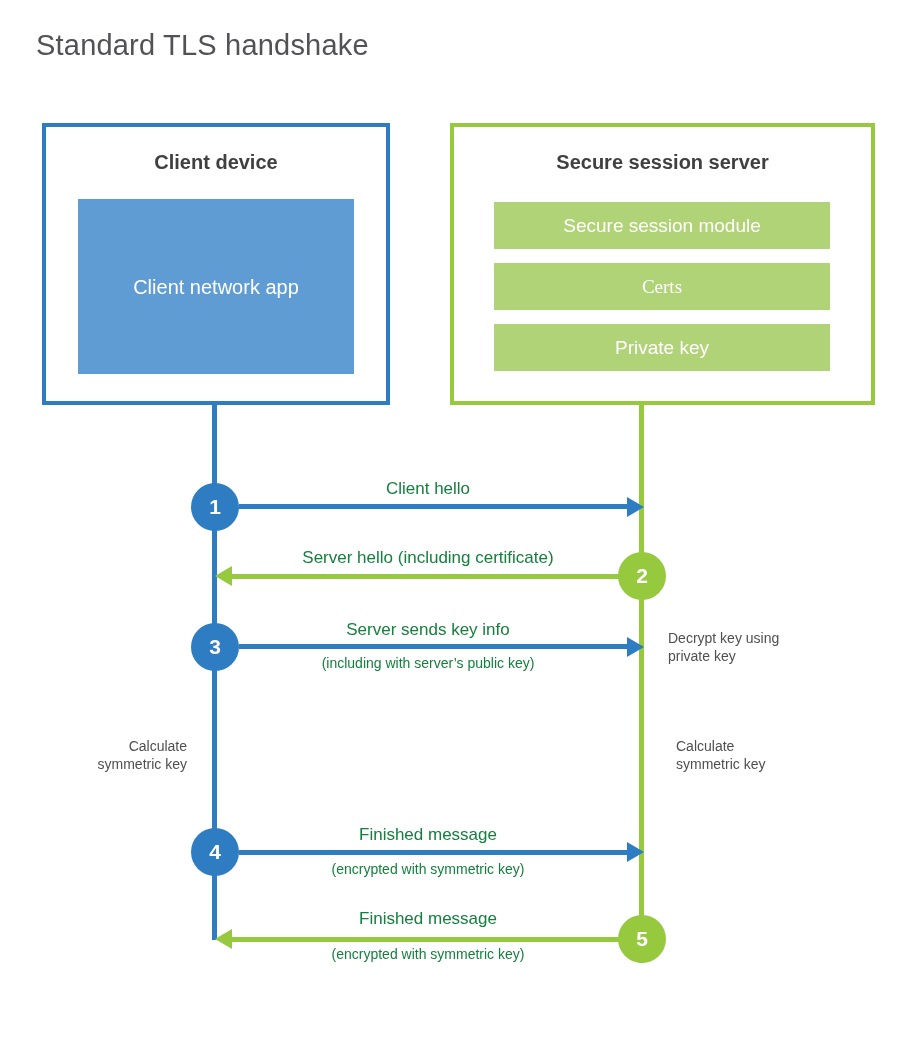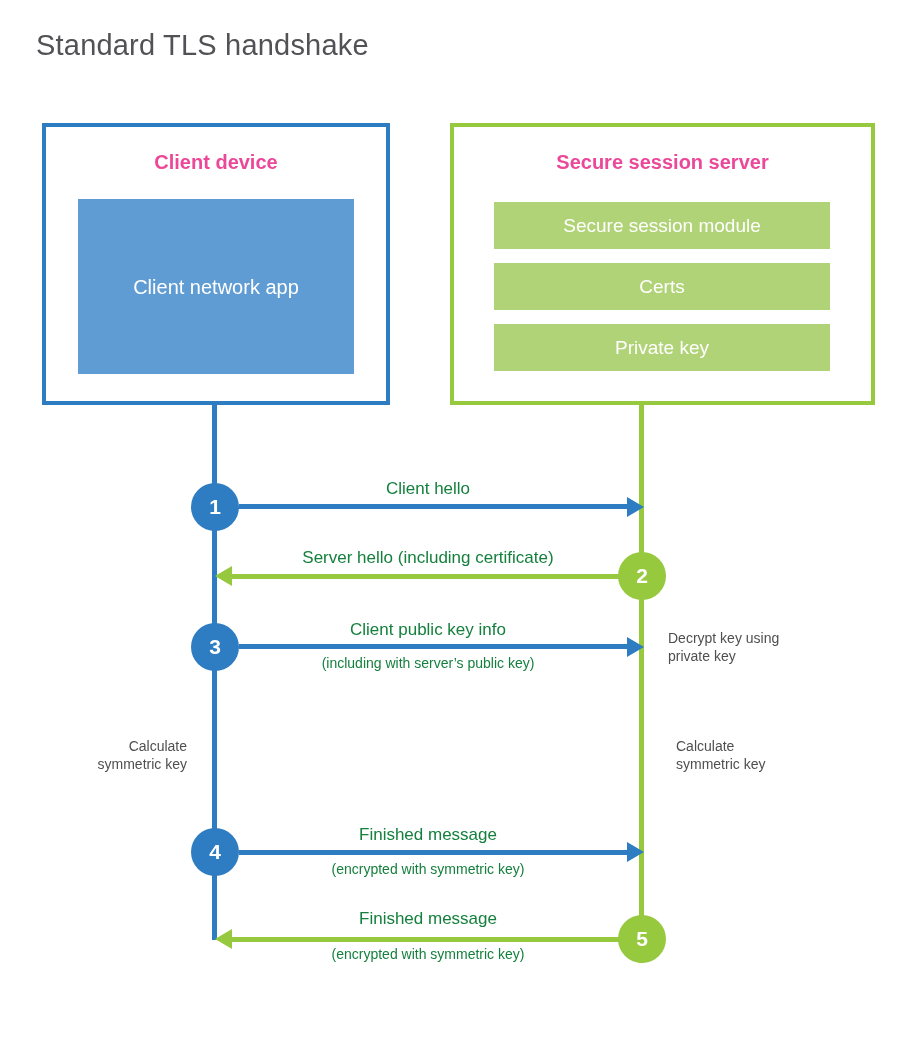--- a/index.html
+++ b/index.html
@@ -31,21 +31,21 @@
     box-sizing: border-box;
   }
   .actor-box.client { left: 42px; width: 348px; border: 4px solid #2e7cc1; }
   .actor-box.server { left: 430px; width: 425px; border: 4px solid #97c93f; margin-left: 20px; }
   .box-title {
     position: absolute;
     left: 0; right: 0; top: 24px;
     text-align: center;
     font-size: 20px;
     font-weight: bold;
-    color: #ec4899;
+    color: #404040;
   }
   .app-box {
     position: absolute;
     left: 32px; top: 72px;
     width: 276px; height: 175px;
     background: #5f9cd4;
     display: flex; align-items: center; justify-content: center;
     color: #ffffff;
     font-size: 20px;
     text-align: center;
@@ -55,21 +55,21 @@
   .module-bar {
     position: absolute;
     left: 40px;
     width: 336px; height: 47px;
     background: #b1d377;
     display: flex; align-items: center; justify-content: center;
     color: #ffffff;
     font-size: 19px;
   }
   .module-bar.m0 { top: 75px; }
-  .module-bar.m1 { top: 136px; }
+  .module-bar.m1 { top: 136px; font-family: Liberation Serif, serif; }
   .module-bar.m2 { top: 197px; }
 
   
   .vline { position: absolute; width: 5px; }
   .vline.blue  { left: 212px; top: 405px; height: 535px; background: #2e7cc1; }
   .vline.green { left: 639px; top: 405px; height: 558px; background: #97c93f; }
 
   
   .step-circle {
     position: absolute;
@@ -168,21 +168,21 @@
   <div class="msg-label l1">Client hello</div>
 
   <div class="step-circle green c2">2</div>
   <div class="arrow-line green a2-line"></div>
   <div class="arrow-head left a2-head"></div>
   <div class="msg-label l2">Server hello (including certificate)</div>
 
   <div class="step-circle blue c3">3</div>
   <div class="arrow-line blue a3-line"></div>
   <div class="arrow-head right a3-head"></div>
-  <div class="msg-label l3">Client public key info</div>
+  <div class="msg-label l3">Server sends key info</div>
   <div class="msg-sublabel s3">(including with server’s public key)</div>
 
   <div class="step-circle blue c4">4</div>
   <div class="arrow-line blue a4-line"></div>
   <div class="arrow-head right a4-head"></div>
   <div class="msg-label l4">Finished message</div>
   <div class="msg-sublabel s4">(encrypted with symmetric key)</div>
 
   <div class="step-circle green c5">5</div>
   <div class="arrow-line green a5-line"></div>

